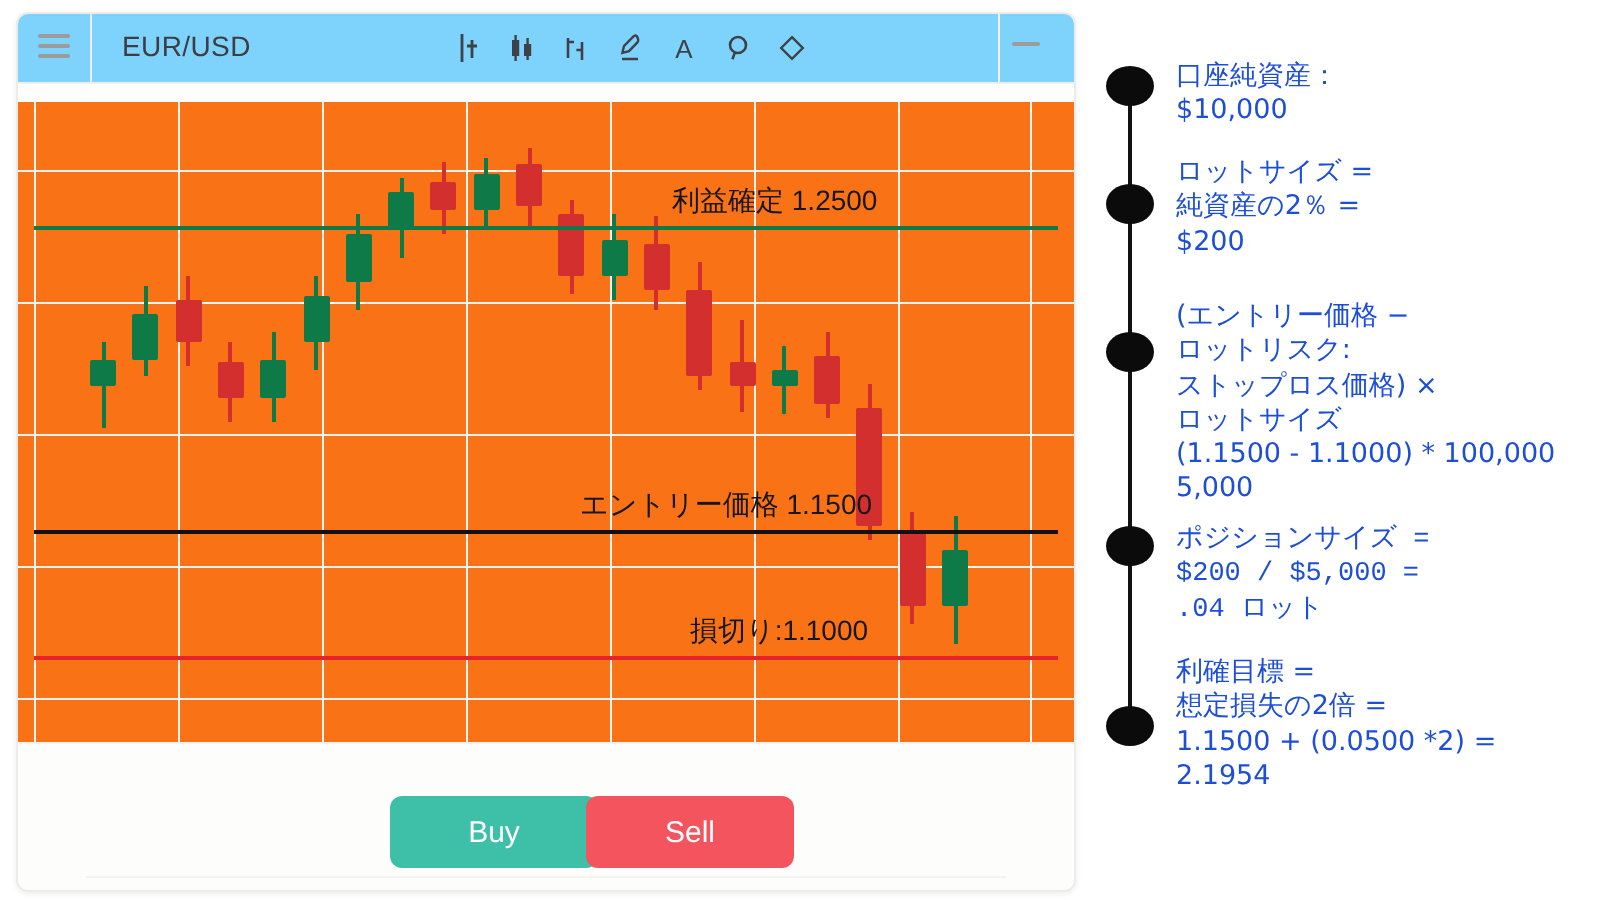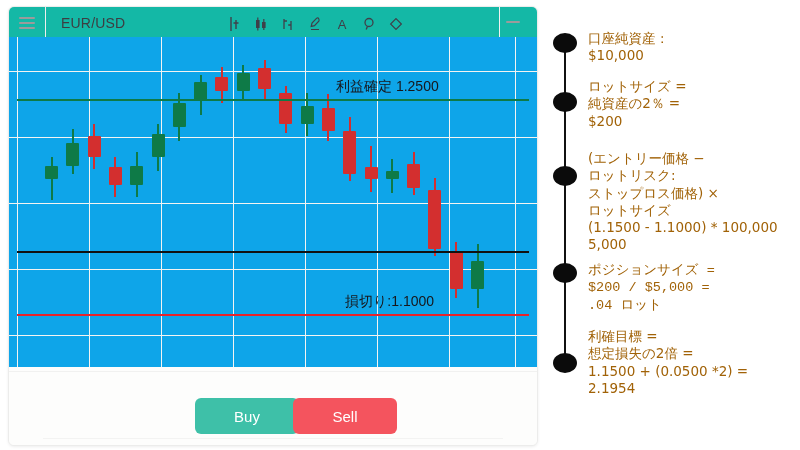--- a/index.html
+++ b/index.html
@@ -16,21 +16,21 @@
   .card{
     position:absolute;left:8px;top:6px;width:528px;height:438px;
     background:#fdfdfc;
     border:1px solid #ececeb;
     border-radius:6px;
     box-shadow:0 1px 3px rgba(0,0,0,.07);
     overflow:hidden;
   }
   .titlebar{
     position:absolute;left:0;top:0;width:528px;height:34px;
-    background:#14b8a6;
+    background:#7dd3fc;
     border-bottom:1px solid #eeeeed;
   }
   .hamburger{
     position:absolute;left:10px;top:10px;width:16px;height:14px;
     cursor:pointer;
   }
   .hamburger i{
     display:block;width:16px;height:2px;background:#9b9b9b;margin-bottom:3px;border-radius:1px;
   }
   .tb-sep{position:absolute;left:36px;top:0;width:1px;height:34px;background:#eeeeed;}
@@ -45,22 +45,22 @@
     cursor:pointer;color:#3f4049;
   }
   .tool svg{display:block;}
   .minbtn{
     position:absolute;right:17px;top:14px;width:14px;height:2px;background:#9b9b9b;border-radius:1px;cursor:pointer;
   }
   .tb-sep2{position:absolute;right:37px;top:0;width:1px;height:34px;background:#f2f2f1;}
 
   
   .chartwrap{
-    position:absolute;left:0;top:30px;width:528px;height:330px;
-    background:#0ea5e9;
+    position:absolute;left:0;top:44px;width:528px;height:330px;
+    background:#f97316;
     overflow:hidden;
   }
   .gridv,.gridh{position:absolute;background:#f4f4f2;}
   .gridv{width:1px;height:330px;top:0;}
   .gridh{height:1px;width:528px;left:0;}
 
   .candle{position:absolute;}
   .wick{position:absolute;left:50%;transform:translateX(-50%);width:2px;}
   .body{position:absolute;left:0;width:100%;border-radius:1px;}
 
@@ -95,21 +95,21 @@
     position:absolute;left:548px;top:0;width:252px;height:450px;
   }
   .tl-line{
     position:absolute;left:16px;top:43px;width:2px;height:318px;background:#111111;
   }
   .tl-dot{
     position:absolute;left:5px;width:24px;height:20px;border-radius:50%;background:#0b0b0b;
   }
   .tl-item{
     position:absolute;left:40px;width:212px;
-    color:#a16207;
+    color:#1d4ed8;
     line-height:1.28;
   }
   .tl-line-txt{
     display:block;
     font-size:13.5px;
     white-space:nowrap;
   }
   .jp{font-family:"DejaVu Sans","Liberation Sans",sans-serif;}
 </style>
 </head>
@@ -280,20 +280,21 @@
           <div class="candle" style="left: 462px; top: 206.684px; width: 13px; height: 64.2632px;">
             <div class="wick" style="top: 0px; height: 64.2632px; background: rgb(14, 122, 71);"></div>
             <div class="body" style="top: 17.3684px; height: 27.7895px; background: rgb(14, 122, 71);"></div>
           </div>
         </div>
 
       <div class="hline" style="top:62px;background:#0e7a47;"></div>
       <div class="hlabel" style="left:327px;top:41px;">利益確定 1.2500</div>
 
       <div class="hline" style="top:214px;background:#111111;"></div>
+      <div class="hlabel" style="left:281px;top:193px;">エントリー価格 1.1500</div>
 
       <div class="hline" style="top:277px;background:#e8232a;"></div>
       <div class="hlabel" style="left:336px;top:256px;">損切り:1.1000</div>
     </div>
 
     <div class="btnbar">
       <button class="obtn buy">Buy</button>
       <button class="obtn sell">Sell</button>
       <div class="btm-rule"></div>
     </div>

